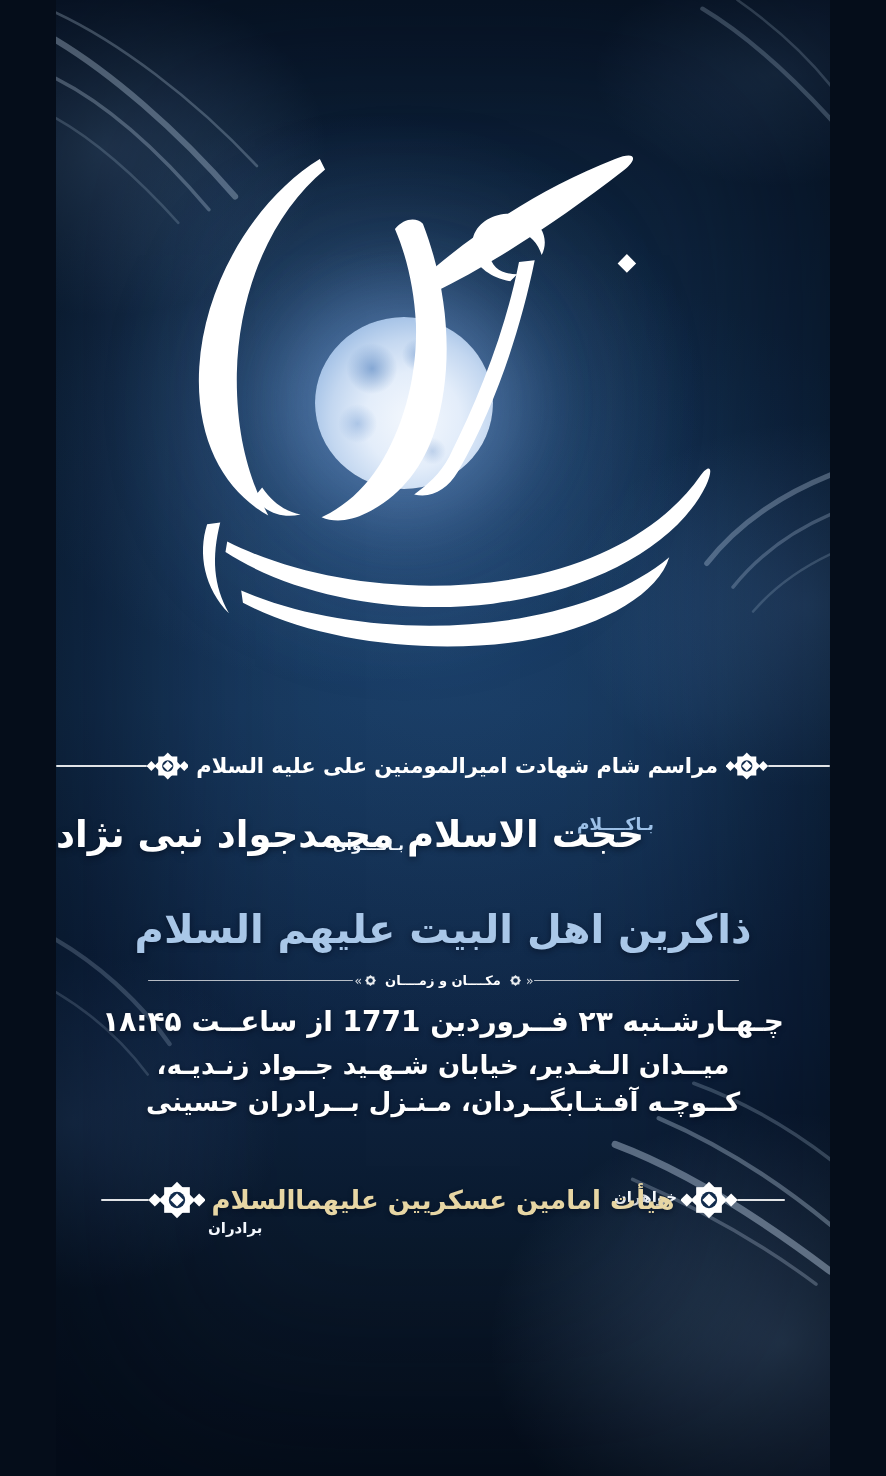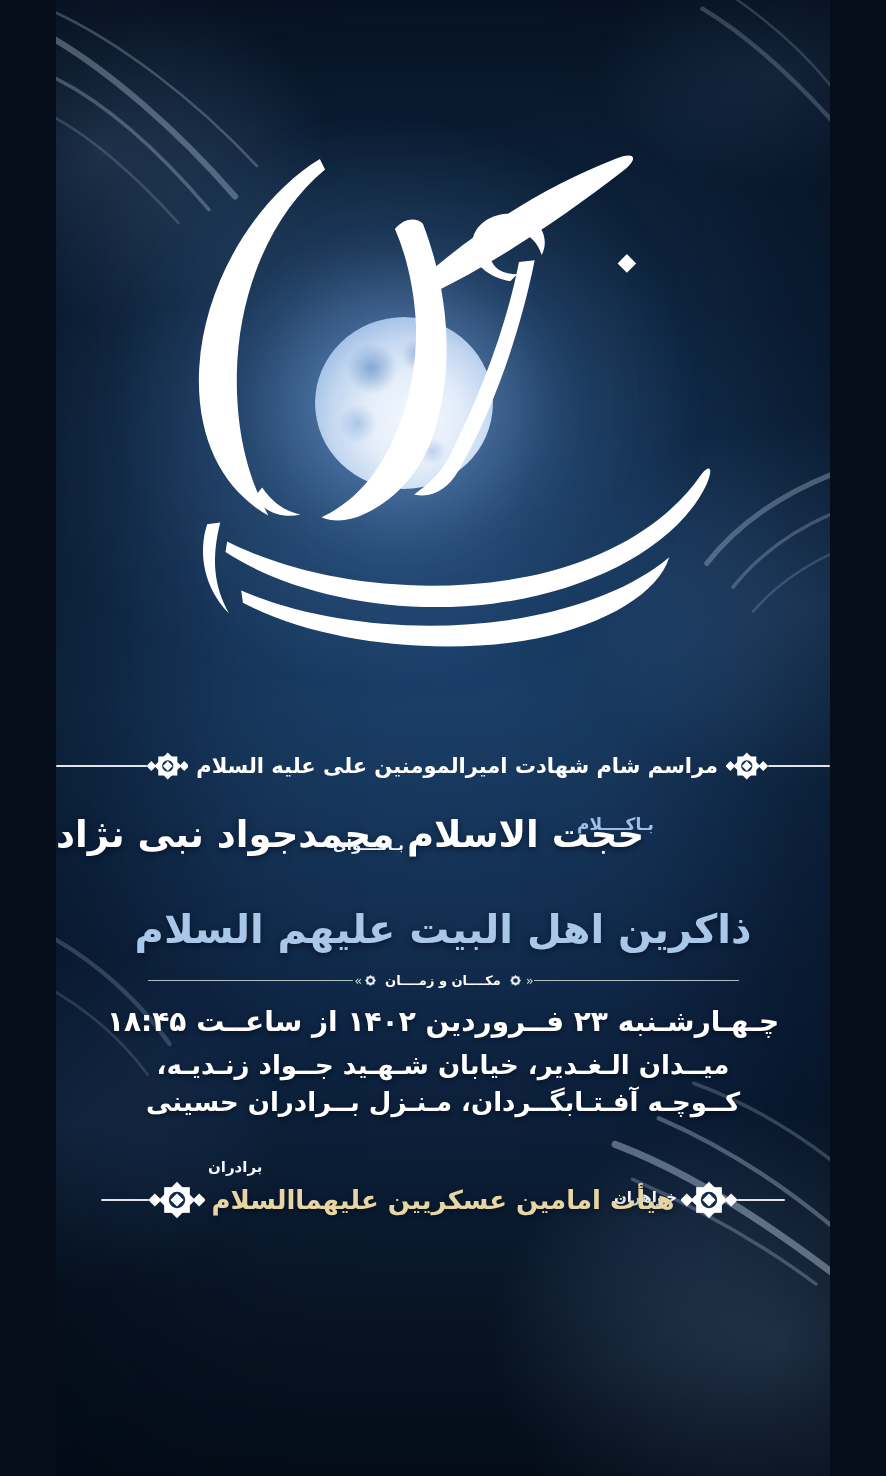--- a/index.html
+++ b/index.html
@@ -44,21 +44,21 @@
   .reciters-intro{position:absolute;top:836px;left:277px;color:#f2f7fd;font-weight:bold;font-size:15px;}
   .reciters-title{top:906px;text-align:center;color:#a9c7e8;font-weight:bold;font-size:40px;white-space:nowrap;
     text-shadow:0 2px 6px rgba(0,10,25,.55);}
   .sect-heading{color:#ffffff;font-weight:bold;font-size:13px;white-space:nowrap;padding:0 6px;}
   .sect-chev{color:rgba(255,255,255,.85);font-size:12px;letter-spacing:-2px;padding:0 2px;}
   .datetime{top:1005px;text-align:center;color:#fff;font-weight:bold;font-size:28px;white-space:nowrap;
     text-shadow:0 2px 5px rgba(0,10,25,.6);}
   .addr{text-align:center;color:#fff;font-weight:bold;font-size:26px;white-space:nowrap;
     text-shadow:0 2px 5px rgba(0,10,25,.6);}
   .sisters{position:absolute;top:1188px;right:153px;color:#f4f8fd;font-weight:bold;font-size:15px;}
-  .brothers{position:absolute;top:1158px;left:152px;color:#f4f8fd;font-weight:bold;font-size:15px;}
+  .brothers{position:absolute;top:1219px;left:152px;color:#f4f8fd;font-weight:bold;font-size:15px;}
   .org-title{color:#e7d6a4;font-weight:bold;font-size:26px;white-space:nowrap;padding:0 6px;
     text-shadow:0 2px 5px rgba(0,10,25,.5);}
 </style>
 </head>
 <body>
 
 <div class="poster" dir="rtl">
 
   <svg class="layer" viewBox="0 0 886 1476" aria-hidden="true">
     <g stroke="#cfe2f5" fill="none" stroke-linecap="round">
@@ -176,21 +176,21 @@
       <g fill="#fff" opacity=".9">
         <rect x="13" y="13" width="22" height="22"></rect>
         <rect x="13" y="13" width="22" height="22" transform="rotate(45 24 24)"></rect>
       </g>
       <circle cx="24" cy="24" r="6.5" fill="#122c4d"></circle>
     </svg>
     <span class="sect-chev">››</span>
     <div class="orn-line" style="width:205px;height:1.5px;opacity:.8;"></div>
   </div>
 
-  <div class="abs datetime">چـهـارشـنبه ۲۳ فــروردین ۱۴۰۲ از ساعــت ۱۸:۴۵</div>
+  <div class="abs datetime">چـهـارشـنبه ۲۳ فــروردین 1771 از ساعــت ۱۸:۴۵</div>
 
   <div class="abs addr" style="top:1087px;">کــوچـه آفـتـابگــردان، مـنـزل بــرادران حسینی</div>
   <div class="abs addr" style="top:1050px;">میــدان الـغـدیر، خیابان شـهـید جــواد زنـدیـه،</div>
 
   <div class="sisters">خواهران</div>
   <div class="brothers">برادران</div>
 
   <div class="abs row" style="top:1172px;">
     <div class="orn-line" style="width:48px;"></div>
     <svg class="khatam" width="56" height="56" viewBox="0 0 48 48">

